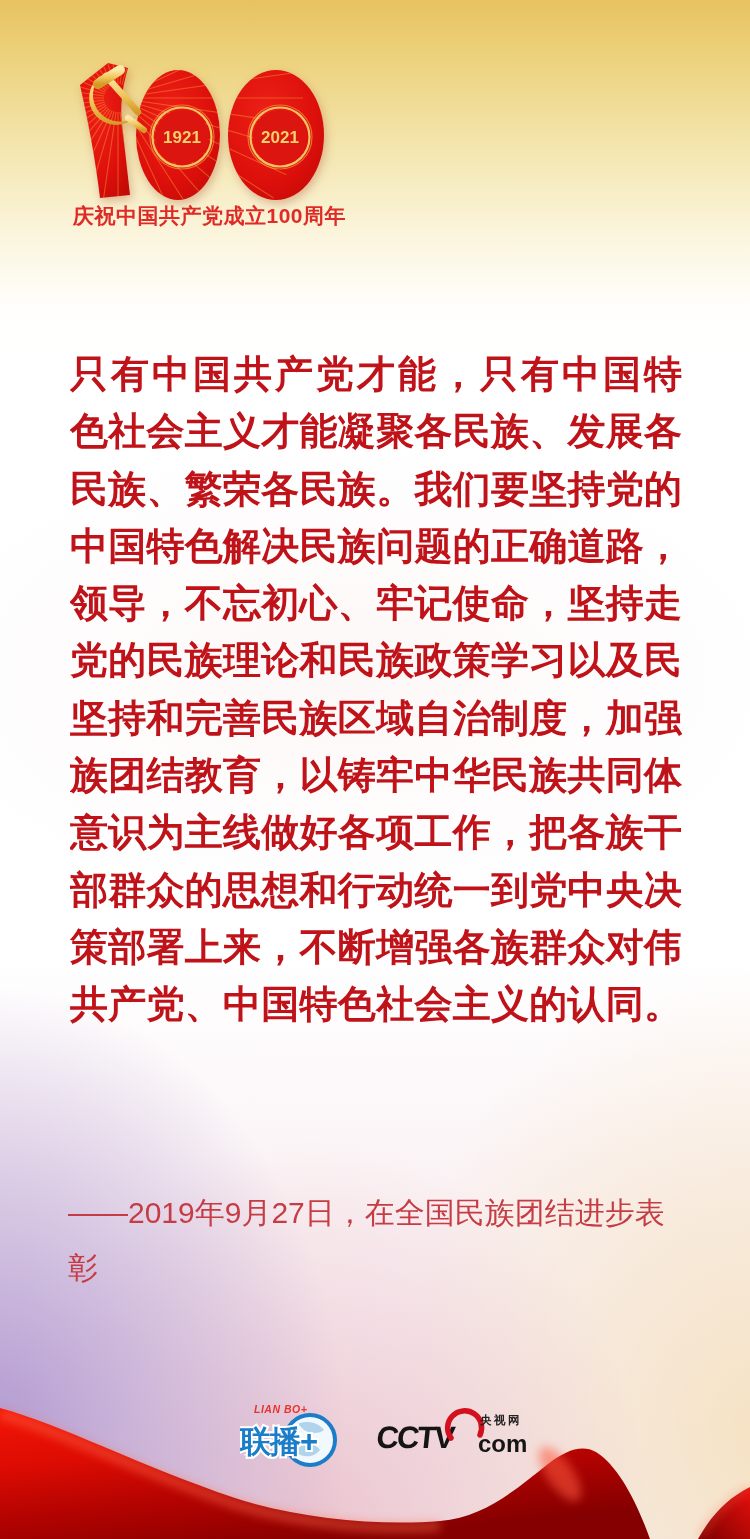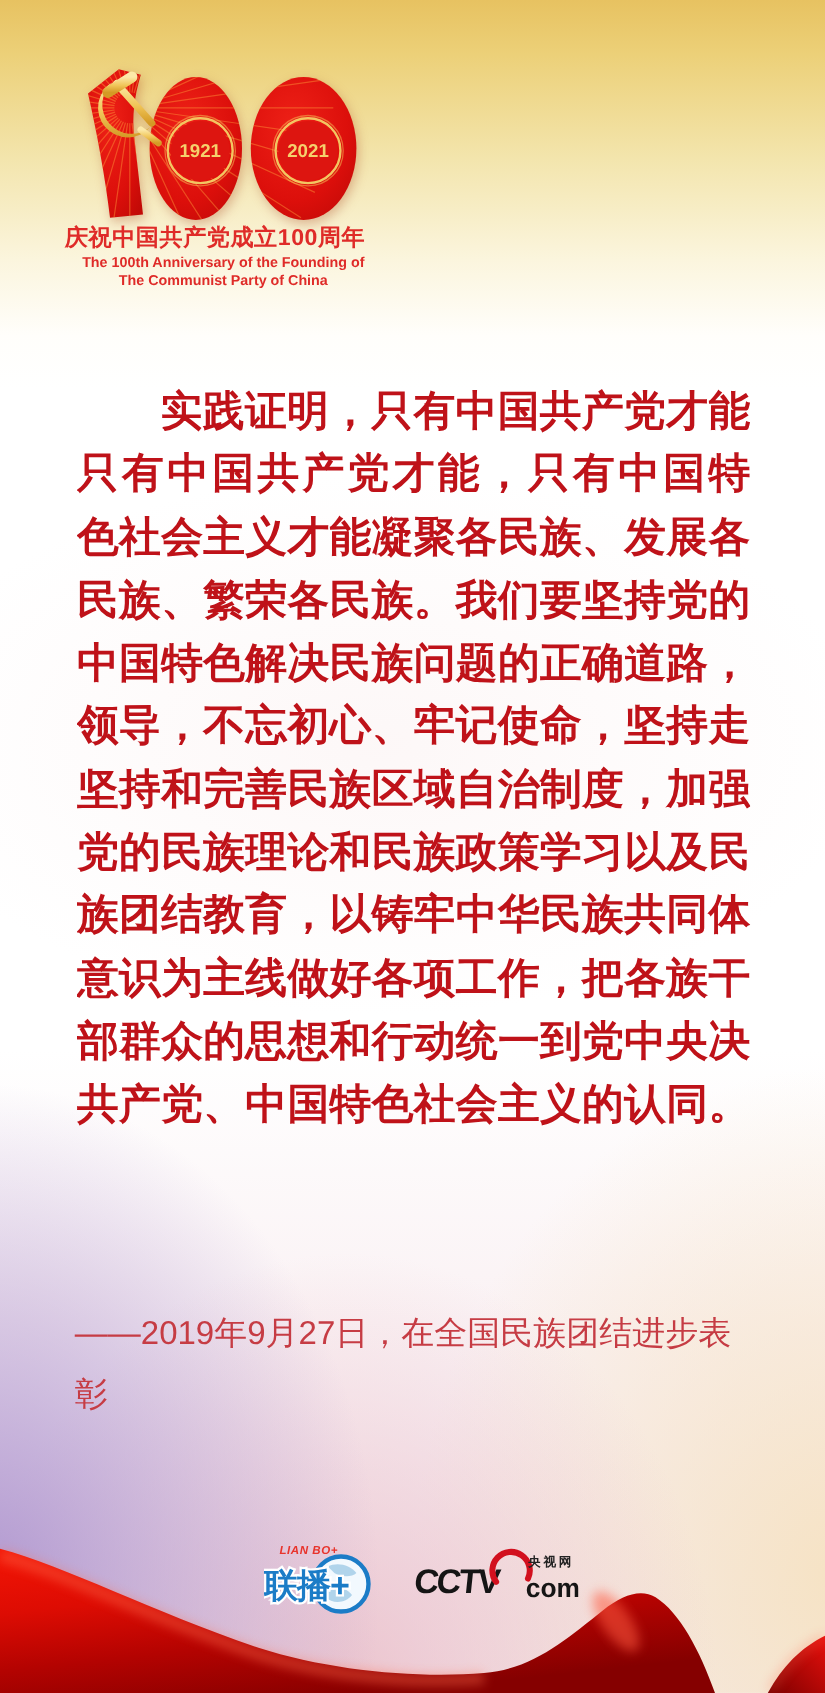--- a/index.html
+++ b/index.html
@@ -9,21 +9,21 @@
     background:
       radial-gradient(48% 30% at -2% 94%, rgba(172,146,205,.95) 0%, rgba(172,146,205,0) 100%),
       radial-gradient(45% 26% at 42% 100%, rgba(233,186,196,.80) 0%, rgba(233,186,196,0) 100%),
       radial-gradient(52% 30% at 102% 93%, rgba(246,226,193,.95) 0%, rgba(246,226,193,0) 100%),
       radial-gradient(60% 16% at 46% 44%, rgba(248,230,230,.30) 0%, rgba(248,230,230,0) 100%),
       linear-gradient(180deg, rgba(255,255,255,0) 62%, rgba(246,231,235,.55) 78%, rgba(239,224,237,.6) 95%),
       linear-gradient(180deg, #e7c261 0%, #ecd078 3.2%, #f3e5ad 9.4%, #fbf5dd 15.3%, #fffefb 19.8%, #ffffff 23%, #ffffff 100%);
   }
   
   .emblem{position:absolute;left:70px;top:58px;width:262px;height:142px;filter:drop-shadow(2px 4px 5px rgba(160,50,15,.30));}
-  .title-cn{position:absolute;left:59px;top:202px;width:300px;font-size:21px;font-weight:700;color:#df2b28;letter-spacing:.5px;white-space:nowrap;}
+  .title-cn{position:absolute;left:73px;top:202px;width:300px;font-size:21px;font-weight:700;color:#df2b28;letter-spacing:.5px;white-space:nowrap;}
   .title-en{position:absolute;left:70px;top:231px;width:266px;text-align:center;font-size:13px;line-height:15.5px;font-weight:700;color:#df2b28;}
   
   .quote{position:absolute;left:70px;top:346px;width:612px;}
   .q-line{
     width:612px;height:57.3px;overflow:hidden;
     font-size:38px;line-height:57.3px;font-weight:700;color:#bf1219;
     text-align:justify;text-align-last:justify;white-space:normal;word-break:break-all;
   }
   .q-line.first{padding-left:76px;width:536px;}
   .attribution{position:absolute;left:68px;top:1185px;width:620px;font-size:30px;line-height:55px;font-weight:400;color:#c63c44;}
@@ -124,37 +124,33 @@
 
     <g>
       <path d="M32.5,16.6 A27,27 0 1 0 66.7,57.4 A20,20 0 1 1 32.5,16.6 Z" fill="url(#goldG)"></path>
       <line x1="58" y1="60" x2="74" y2="72" stroke="url(#goldG)" stroke-width="6" stroke-linecap="round"></line>
       <line x1="36" y1="18" x2="68" y2="54" stroke="url(#goldG)" stroke-width="6.5" stroke-linecap="round"></line>
       <line x1="28" y1="26" x2="50" y2="12" stroke="url(#goldG)" stroke-width="10" stroke-linecap="round"></line>
     </g>
   </svg>
 
   <div class="title-cn">庆祝中国共产党成立100周年</div>
-  <div class="title-en">
-    <div>The 100th Anniversary of the Founding of</div>
-    <div>The Communist Party of China</div>
-  </div>
 
   <div class="quote">
-    <div class="q-line first">实践证明，只有中国共产党才能</div>
     <div class="q-line">只有中国共产党才能，只有中国特</div>
     <div class="q-line">色社会主义才能凝聚各民族、发展各</div>
     <div class="q-line">民族、繁荣各民族。我们要坚持党的</div>
     <div class="q-line">中国特色解决民族问题的正确道路，</div>
     <div class="q-line">领导，不忘初心、牢记使命，坚持走</div>
+    <div class="q-line">党的民族理论和民族政策学习以及民</div>
     <div class="q-line">坚持和完善民族区域自治制度，加强</div>
-    <div class="q-line">党的民族理论和民族政策学习以及民</div>
     <div class="q-line">族团结教育，以铸牢中华民族共同体</div>
     <div class="q-line">意识为主线做好各项工作，把各族干</div>
     <div class="q-line">部群众的思想和行动统一到党中央决</div>
+    <div class="q-line">策部署上来，不断增强各族群众对伟</div>
     <div class="q-line">共产党、中国特色社会主义的认同。</div>
   </div>
 
   <div class="attribution">
     <div>——2019年9月27日，在全国民族团结进步表彰</div>
   </div>
 
   <svg class="lianbo" viewBox="0 0 100 74" aria-hidden="true">
     <circle cx="70" cy="40" r="25" fill="#f2f9fe" stroke="#1b7cc7" stroke-width="4"></circle>
     <path d="M58,24 C66,20 78,22 84,30 C80,34 70,34 64,30 Z" fill="#a8cfe9" opacity=".9"></path>

